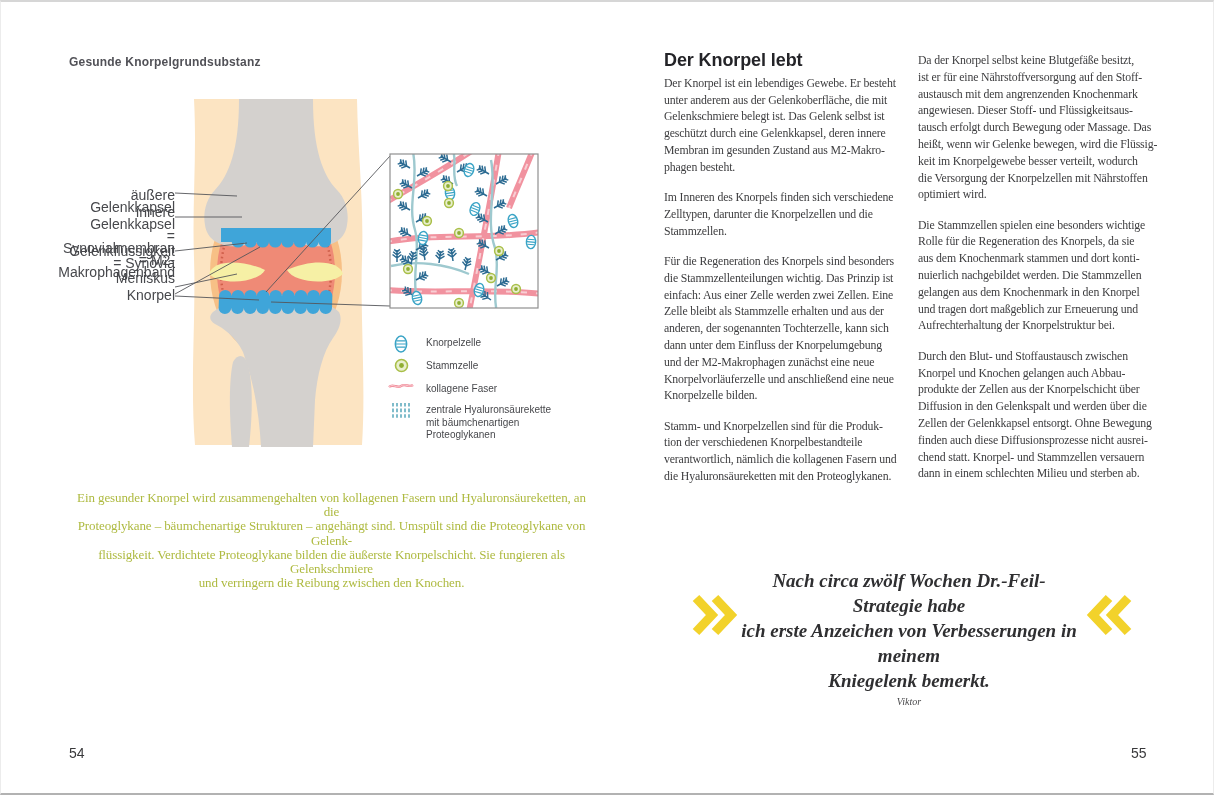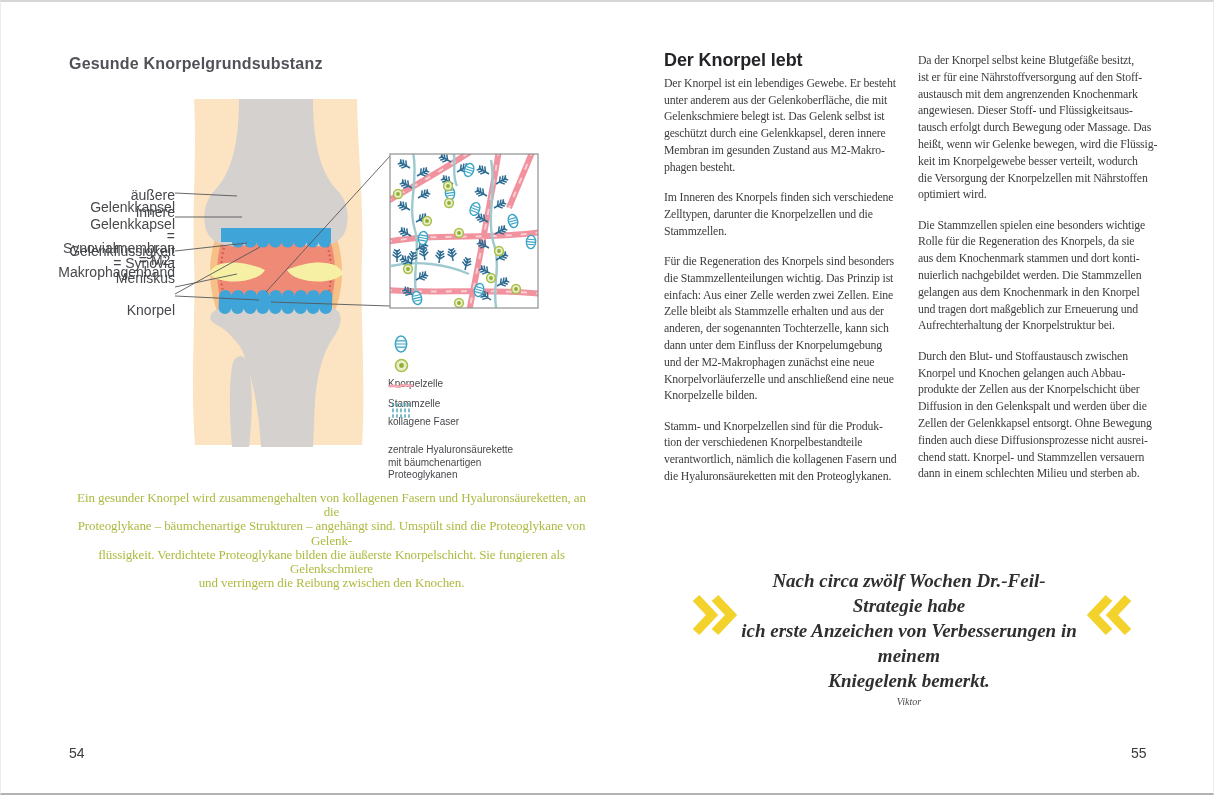--- a/index.html
+++ b/index.html
@@ -2,26 +2,26 @@
 <html><head>
 <meta charset="utf-8">
 <style>
   html,body{margin:0;padding:0;background:#ffffff;}
   .sheet{position:relative;width:1214px;height:795px;background:#fff;overflow:hidden;
          box-sizing:border-box;border-top:2px solid #d6d6d6;border-bottom:2px solid #b2b2b2;
          border-left:1px solid #ececec;border-right:1px solid #ececec;
          font-family:"Liberation Serif", serif;color:#3d3d3f;}
   .lines{white-space:pre-line;}
   .fig-title{position:absolute;left:68px;top:53px;font-family:"Liberation Sans",sans-serif;
-         font-weight:bold;font-size:16px;color:#515157;letter-spacing:.2px;}
+         font-weight:bold;font-size:12px;color:#515157;letter-spacing:.2px;}
   .figure{position:absolute;left:60px;top:88px;width:600px;height:368px;}
   .figure svg.diagram{position:absolute;left:0;top:0;}
   .lbl{position:absolute;right:486px;text-align:right;font-family:"Liberation Sans",sans-serif;
        font-size:14px;line-height:12px;color:#47484c;}
-  .leg-item{position:absolute;left:327px;display:flex;align-items:flex-start;gap:23px;flex-direction:column;}
+  .leg-item{position:absolute;left:327px;display:flex;align-items:flex-start;gap:12px;}
   .leg-item .txt{font-family:"Liberation Sans",sans-serif;font-size:10px;line-height:12.5px;color:#47484c;padding-top:2px;}
   .leg-ico{width:26px;display:flex;justify-content:center;flex:none;}
   .caption{position:absolute;left:68px;top:489px;width:525px;font-size:13px;line-height:14.2px;
        color:#aeba40;letter-spacing:-0.1px;text-align:center;}
   .col{position:absolute;top:50px;width:252px;font-size:11.8px;line-height:16.8px;letter-spacing:-0.15px;}
   .col1{left:663px;} .col2{left:917px;}
   .col h3{margin:0 0 6px 0;font-family:"Liberation Sans",sans-serif;font-size:18px;color:#242428;letter-spacing:-0.1px;}
   .col p{margin:0 0 13.5px 0;}
   .quote{position:absolute;left:737px;top:566px;width:342px;text-align:center;}
   .quote .q{font-size:19px;line-height:25px;font-weight:bold;font-style:italic;color:#2f2f31;}
@@ -166,21 +166,21 @@
       <rect x="329" y="64" width="148" height="154" fill="none" stroke="#8f8f8f" stroke-width="1.2"></rect>
     </svg>
 
     <div class="lbl lines" style="top:99px">äußere Gelenkkapsel</div>
     <div class="lbl lines" style="top:116px">innere Gelenkkapsel
 = Synovialmembran
 = M2-Makrophagenband</div>
     <div class="lbl lines" style="top:155px">Gelenkflüssigkeit
 = Synovia</div>
     <div class="lbl lines" style="top:182px">Meniskus</div>
-    <div class="lbl lines" style="top:214px">Knorpel</div>
+    <div class="lbl lines" style="top:199px">Knorpel</div>
 
     <div class="leg-item" style="top:245px">
       <span class="leg-ico">
         <svg width="14" height="18" viewBox="0 0 14 18">
             <ellipse cx="7" cy="9" rx="5.6" ry="8" fill="#fff" stroke="#3aa4c6" stroke-width="1.6"></ellipse>
             <path d="M2.8,5.8 L11.2,5.8 M2,9 L12,9 M2.8,12.2 L11.2,12.2" stroke="#3aa4c6" stroke-width="1.2"></path>
           </svg>
       </span>
       <span class="txt lines">Knorpelzelle</span>
     </div>

